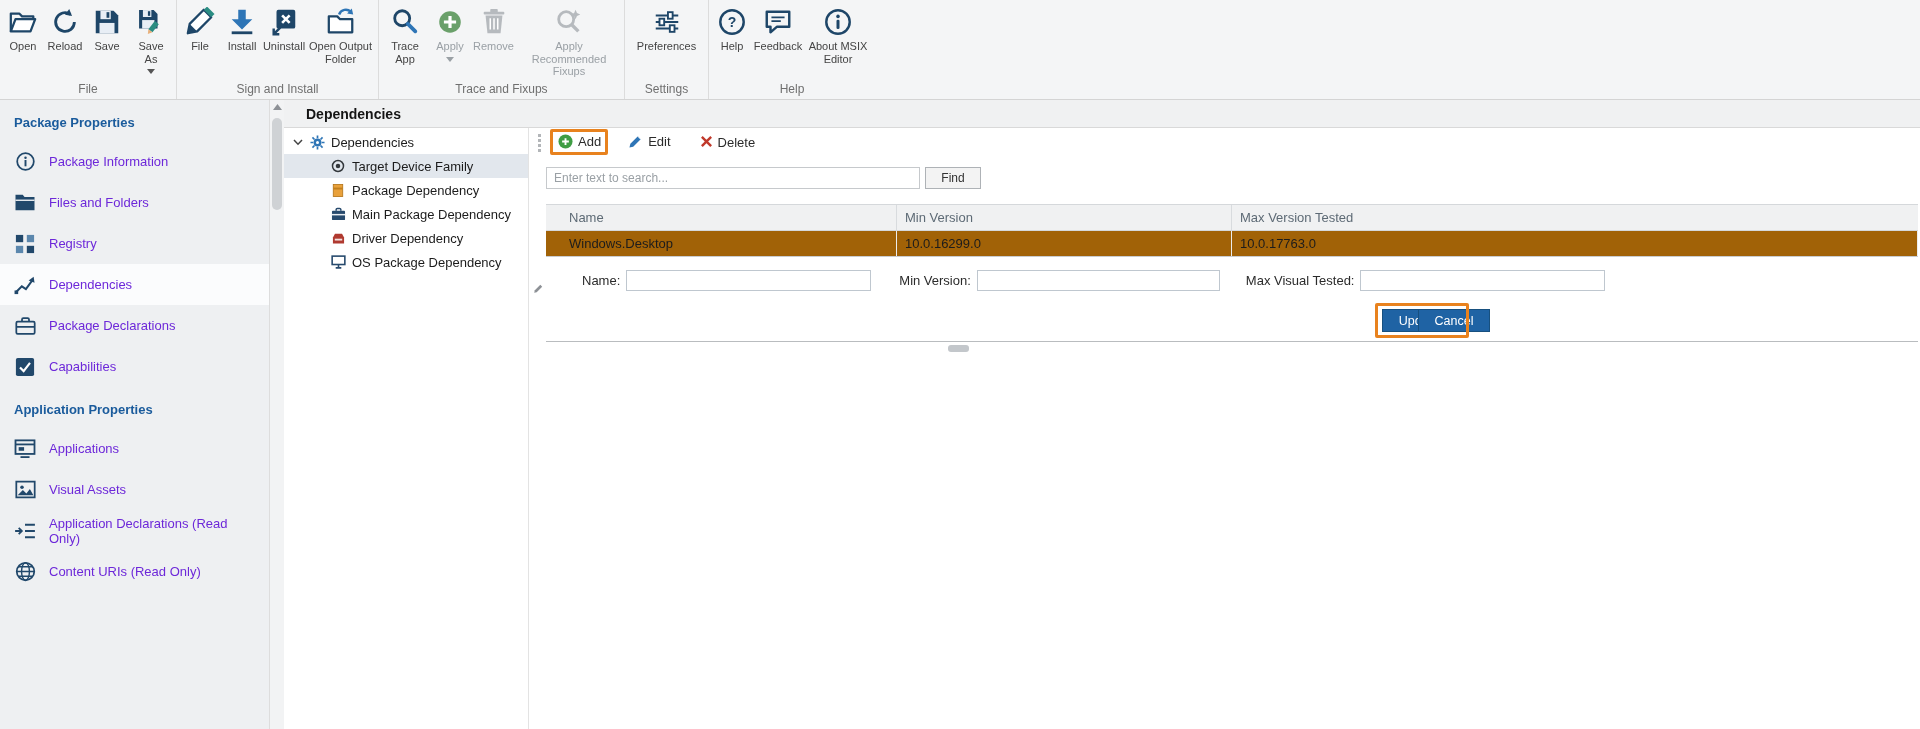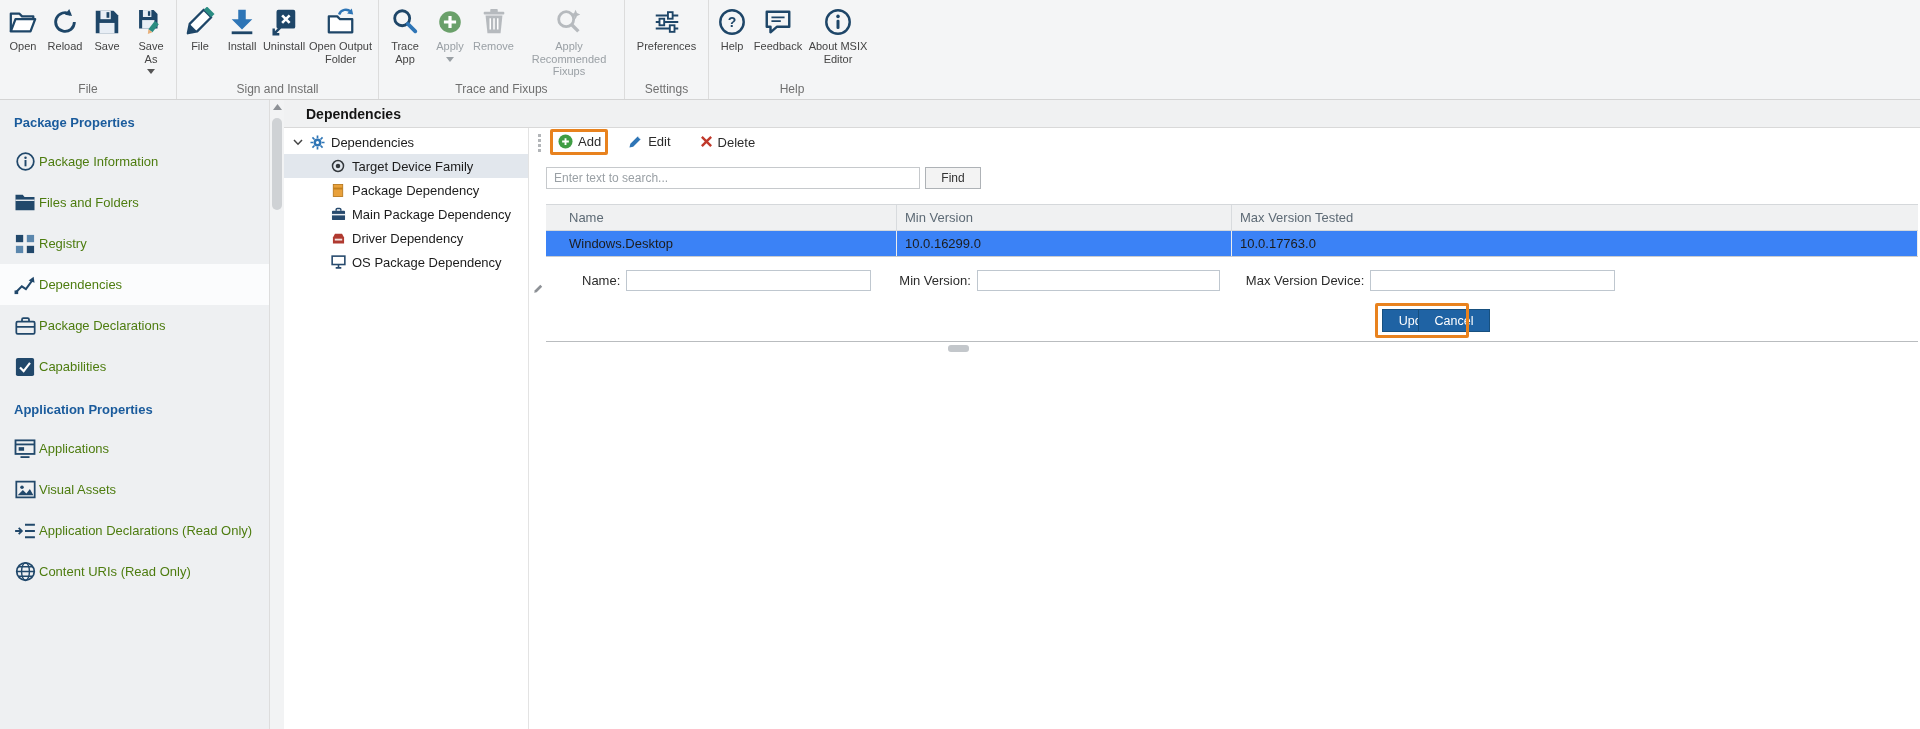--- a/index.html
+++ b/index.html
@@ -20,21 +20,21 @@
   .glabel { height:17px; font-size:12px; color:#6f6f6f; text-align:center; padding-bottom:3px; }
   .w-oof { max-width:72px; }
   .w-trace { max-width:46px; }
   .w-fix { max-width:104px; }
   .w-about { max-width:68px; }
   .w-pref { min-width:62px; }
 
   
   .sidebar { position:absolute; left:0; top:100px; width:269px; bottom:0; background:#eef0f2; }
   .side-header { font-size:13px; font-weight:bold; color:var(--sidebar_header,#1a5b9c); padding:15px 14px 11px; }
-  .side-item { display:flex; align-items:center; height:41px; padding:0 14px; gap:3px; color:#4d7c0f; cursor:default; }
+  .side-item { display:flex; align-items:center; height:41px; padding:0 14px; gap:13px; color:#6d28d9; cursor:default; }
   .side-item.selected { background:#fbfcfd; }
   .sicon { width:22px; display:flex; justify-content:center; }
 
   .vscroll { position:absolute; left:269px; top:100px; width:15px; bottom:0;
              background:#f2f3f4; border-left:1px solid #dddddd; }
   .vscroll .arrow { display:flex; justify-content:center; padding-top:4px; height:14px; }
   .vthumb { position:absolute; left:2px; top:18px; width:10px; height:92px; background:#cfd2d5; border-radius:5px; }
 
   
   .main { position:absolute; left:284px; top:100px; right:0; bottom:0; background:#fff; }
@@ -74,21 +74,21 @@
               font-family:"Liberation Sans",sans-serif; color:#333; }
 
   
   .grid { position:absolute; left:17px; top:76px; right:2px; border-top:1px solid #d5d8db; }
   .grow { display:flex; height:26px; align-items:stretch; }
   .gcell { display:flex; align-items:center; border-right:1px solid #d8dbde; padding-left:8px; overflow:hidden; }
   .gcell.c1 { width:351px; padding-left:23px; }
   .gcell.c2 { width:335px; }
   .gcell.c3 { flex:1; border-right:none; }
   .ghead { background:#f0f1f2; border-bottom:1px solid #d5d8db; color:#5d6a75; }
-  .gdata { background:#3b82f6; color:#1c1c1c; border-bottom:1px solid #c9ccd0; }
+  .gdata { background:#a16207; color:#1c1c1c; border-bottom:1px solid #c9ccd0; }
   .gdata .gcell { border-right:1px solid #ececec; }
 
   .gedit { position:relative; height:85px; background:#fff; border-bottom:1px solid #b9bcbf; }
   .edit-fields { display:flex; align-items:center; padding:13px 0 0 28px; gap:6px; }
   .fld-label { color:#2b2b2b; white-space:nowrap;margin-left:8px; }
   .fld-input { height:21px; border:1px solid #bfc7cf; font-family:"Liberation Sans",sans-serif; font-size:12px; padding:0 5px; }
   .in-name { width:245px; margin-right:14px; }
   .in-min  { width:243px; margin-right:12px; }
   .in-max  { width:245px; }
   .btn { position:absolute; top:52px; height:23px; background:var(--accent,#1f63a4); color:#fff;
@@ -557,21 +557,21 @@
           <div class="gcell c2">10.0.16299.0</div>
           <div class="gcell c3">10.0.17763.0</div>
         </div>
 
         <div class="gedit">
           <div class="edit-fields">
             <span class="fld-label">Name:</span>
             <input class="fld-input in-name" type="text" value="" style="">
             <span class="fld-label">Min Version:</span>
             <input class="fld-input in-min" type="text" value="" style="">
-            <span class="fld-label">Max Version Device:</span>
+            <span class="fld-label">Max Visual Tested:</span>
             <input class="fld-input in-max" type="text" value="" style="">
           </div>
           <button class="btn btn-update">Update</button>
           <button class="btn btn-cancel">Cancel</button>
           <div class="annotation anno-update"></div>
         </div>
 
         <span class="row-indicator">
           <svg width="11" height="11" viewBox="0 0 14 14">
               <path d="M1.5 12.5l.8-3.2 7-7 2.4 2.4-7 7z" fill="#8d9196"></path>

